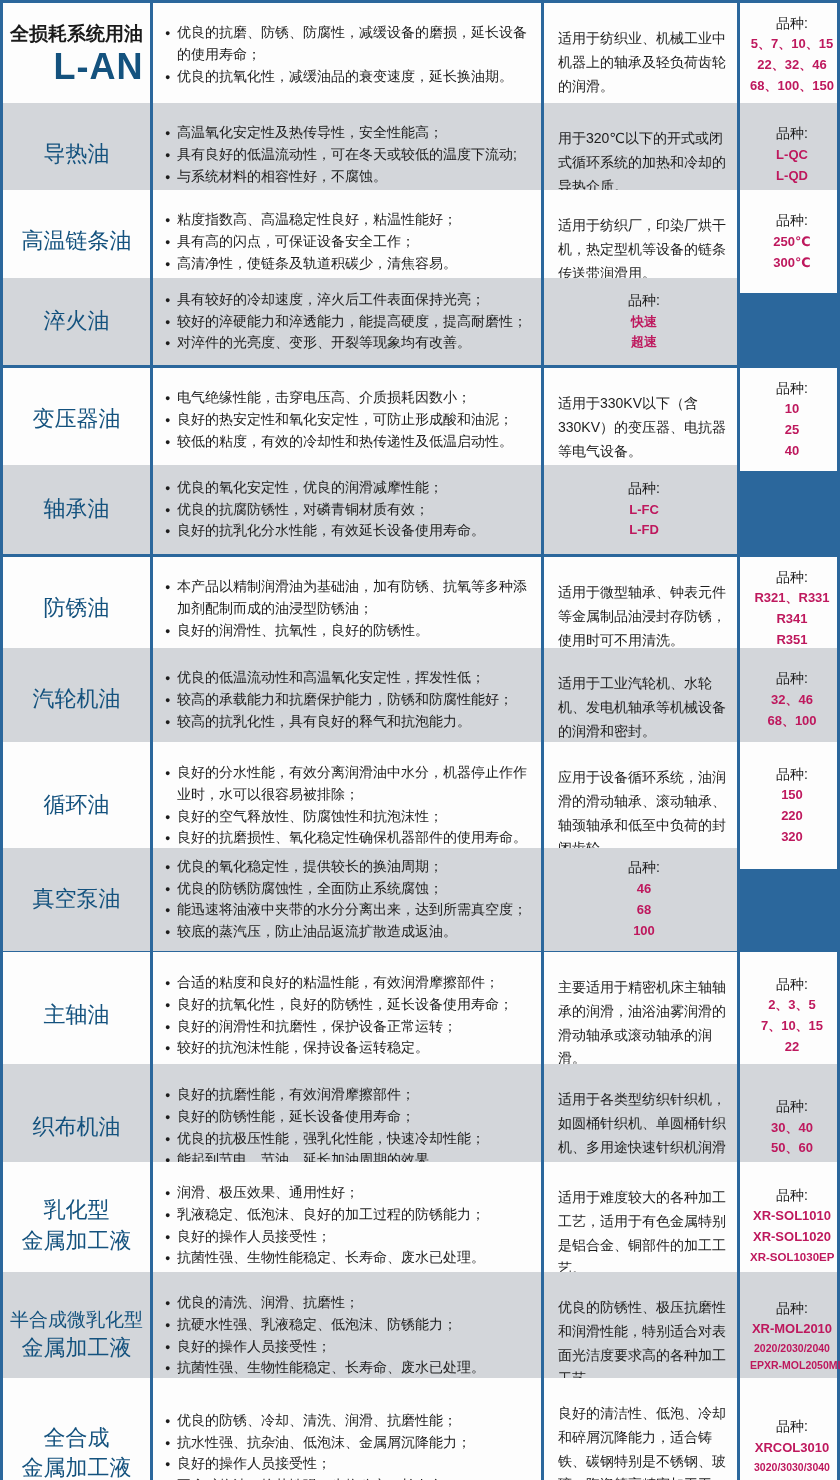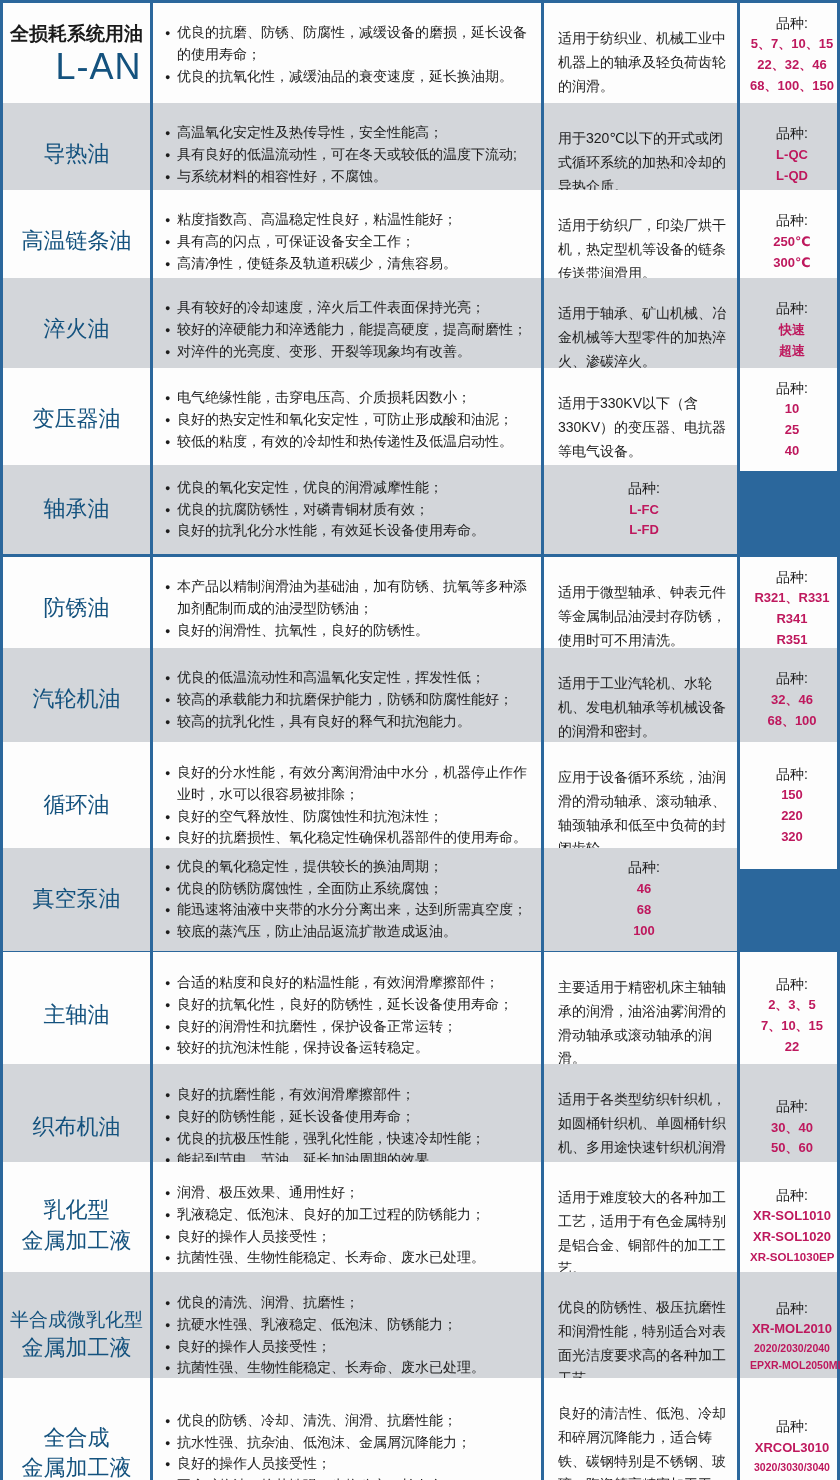--- a/index.html
+++ b/index.html
@@ -10,21 +10,21 @@
     display:flex;flex-direction:column;gap:3px;
     font-family:"Liberation Sans","DejaVu Sans",sans-serif;
   }
   .row{display:grid;grid-template-columns:147px 1fr 193px 97px;gap:3px;min-height:0;flex:1 1 0;}
   .cell{display:flex;flex-direction:column;justify-content:center;box-sizing:border-box;min-width:0;}
   .row.odd  .cell{background:#fdfdfd;}
   .row.even .cell{background:var(--row-gray);}
 
   .name-cell{align-items:center;text-align:center;padding:4px 2px;}
   .name-top{color:#1a1a1a;font-size:19px;font-weight:600;line-height:1.3;}
-  .name-big{color:var(--title-blue);font-weight:400;font-size:36px;line-height:1.15;letter-spacing:1px;margin-left:44px;}
+  .name-big{color:var(--title-blue);font-weight:700;font-size:36px;line-height:1.15;letter-spacing:1px;margin-left:44px;}
   .name-line{color:var(--title-blue);font-weight:normal;font-size:22px;line-height:1.4;white-space:nowrap;}
   .name-line.sm{font-size:19px;}
 
   .features-cell{padding:8px 8px 8px 12px;}
   .feature{display:flex;font-size:14px;color:#1c1c1c;line-height:1.55;text-align:left;}
   .feature .bullet{flex:0 0 12px;font-size:9px;padding-top:5px;color:#1c1c1c;}
   .feature .ftext{flex:1;}
 
   .app-cell{padding:24px 10px 8px 14px;}
   .app-text{font-size:14px;line-height:1.7;color:#1c1c1c;text-align:left;}
@@ -130,23 +130,20 @@
         </div>
         <div class="feature">
           <span class="bullet">●</span>
           <span class="ftext">较好的淬硬能力和淬透能力，能提高硬度，提高耐磨性；</span>
         </div>
         <div class="feature">
           <span class="bullet">●</span>
           <span class="ftext">对淬件的光亮度、变形、开裂等现象均有改善。</span>
         </div>
       </div>
-      <div class="cell app-cell">
-        <div class="app-text">适用于轴承、矿山机械、冶金机械等大型零件的加热淬火、渗碳淬火。</div>
-      </div>
       <div class="cell var-cell">
         <div class="var-label">品种:</div>
         <div class="var-line">快速</div>
         <div class="var-line">超速</div>
       </div>
     </div>
     <div class="row odd" style="flex-grow: 94;">
       <div class="cell name-cell">
         <div class="name-line">变压器油</div>
       </div>

